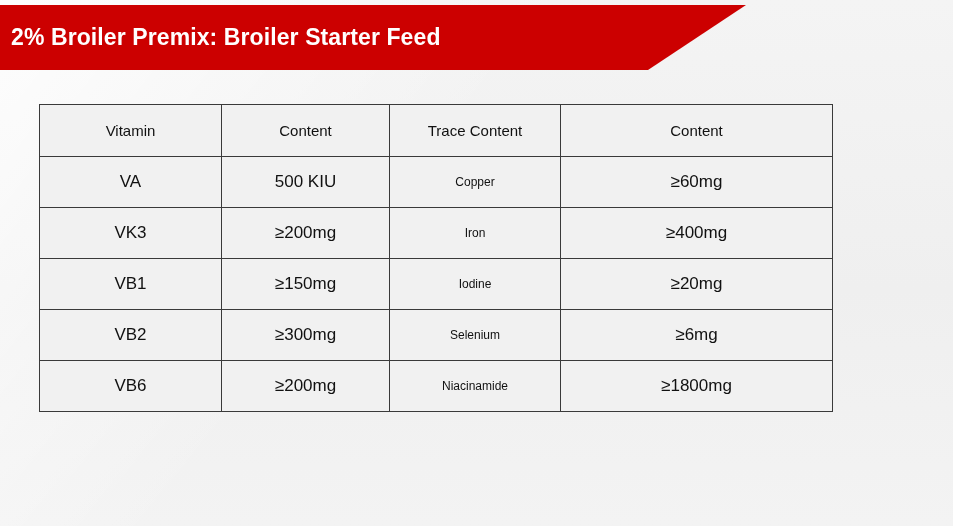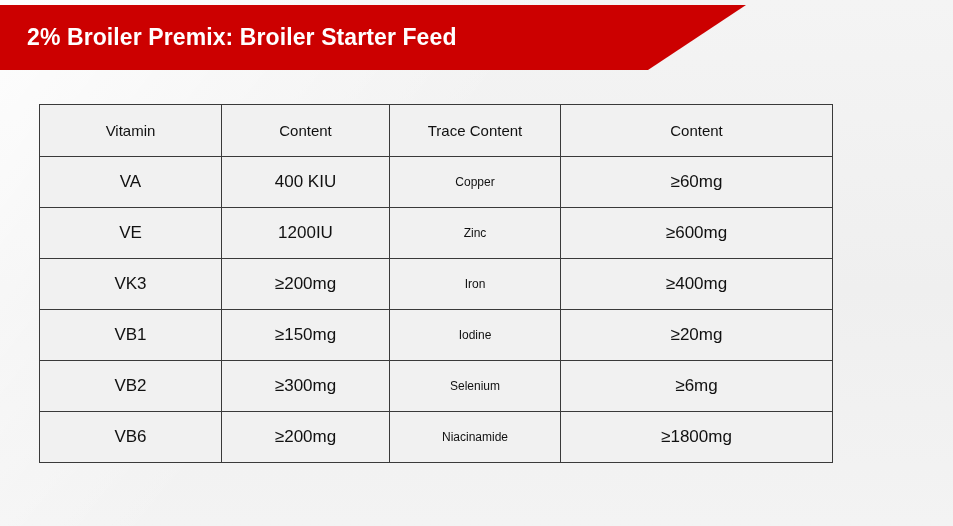--- a/index.html
+++ b/index.html
@@ -29,21 +29,20 @@
     position: absolute;
     left: 0;
     top: 5px;
     width: 746px;
     height: 65px;
     background: #cc0000;
     -webkit-clip-path: polygon(0 0, 746px 0, 648px 65px, 0 65px);
     clip-path: polygon(0 0, 746px 0, 648px 65px, 0 65px);
     display: flex;
     align-items: center;
-    padding-left: 16px;
   }
   .banner-title {
     color: #ffffff;
     font-size: 23px;
     font-weight: bold;
     letter-spacing: 0.1px;
     padding-left: 11px;
     white-space: nowrap;
     line-height: 1;
   }
@@ -115,29 +114,23 @@
       <tr>
         <th>Vitamin</th>
         <th>Content</th>
         <th>Trace Content</th>
         <th>Content</th>
       </tr>
     </thead>
     <tbody>
       <tr>
         <td>VA</td>
-        <td>400 KIU</td>
+        <td>500 KIU</td>
         <td class="mineral-name">Copper</td>
         <td>≥60mg</td>
-      </tr>
-      <tr>
-        <td>VE</td>
-        <td>1200IU</td>
-        <td class="mineral-name">Zinc</td>
-        <td>≥600mg</td>
       </tr>
       <tr>
         <td>VK3</td>
         <td>≥200mg</td>
         <td class="mineral-name">Iron</td>
         <td>≥400mg</td>
       </tr>
       <tr>
         <td>VB1</td>
         <td>≥150mg</td>

